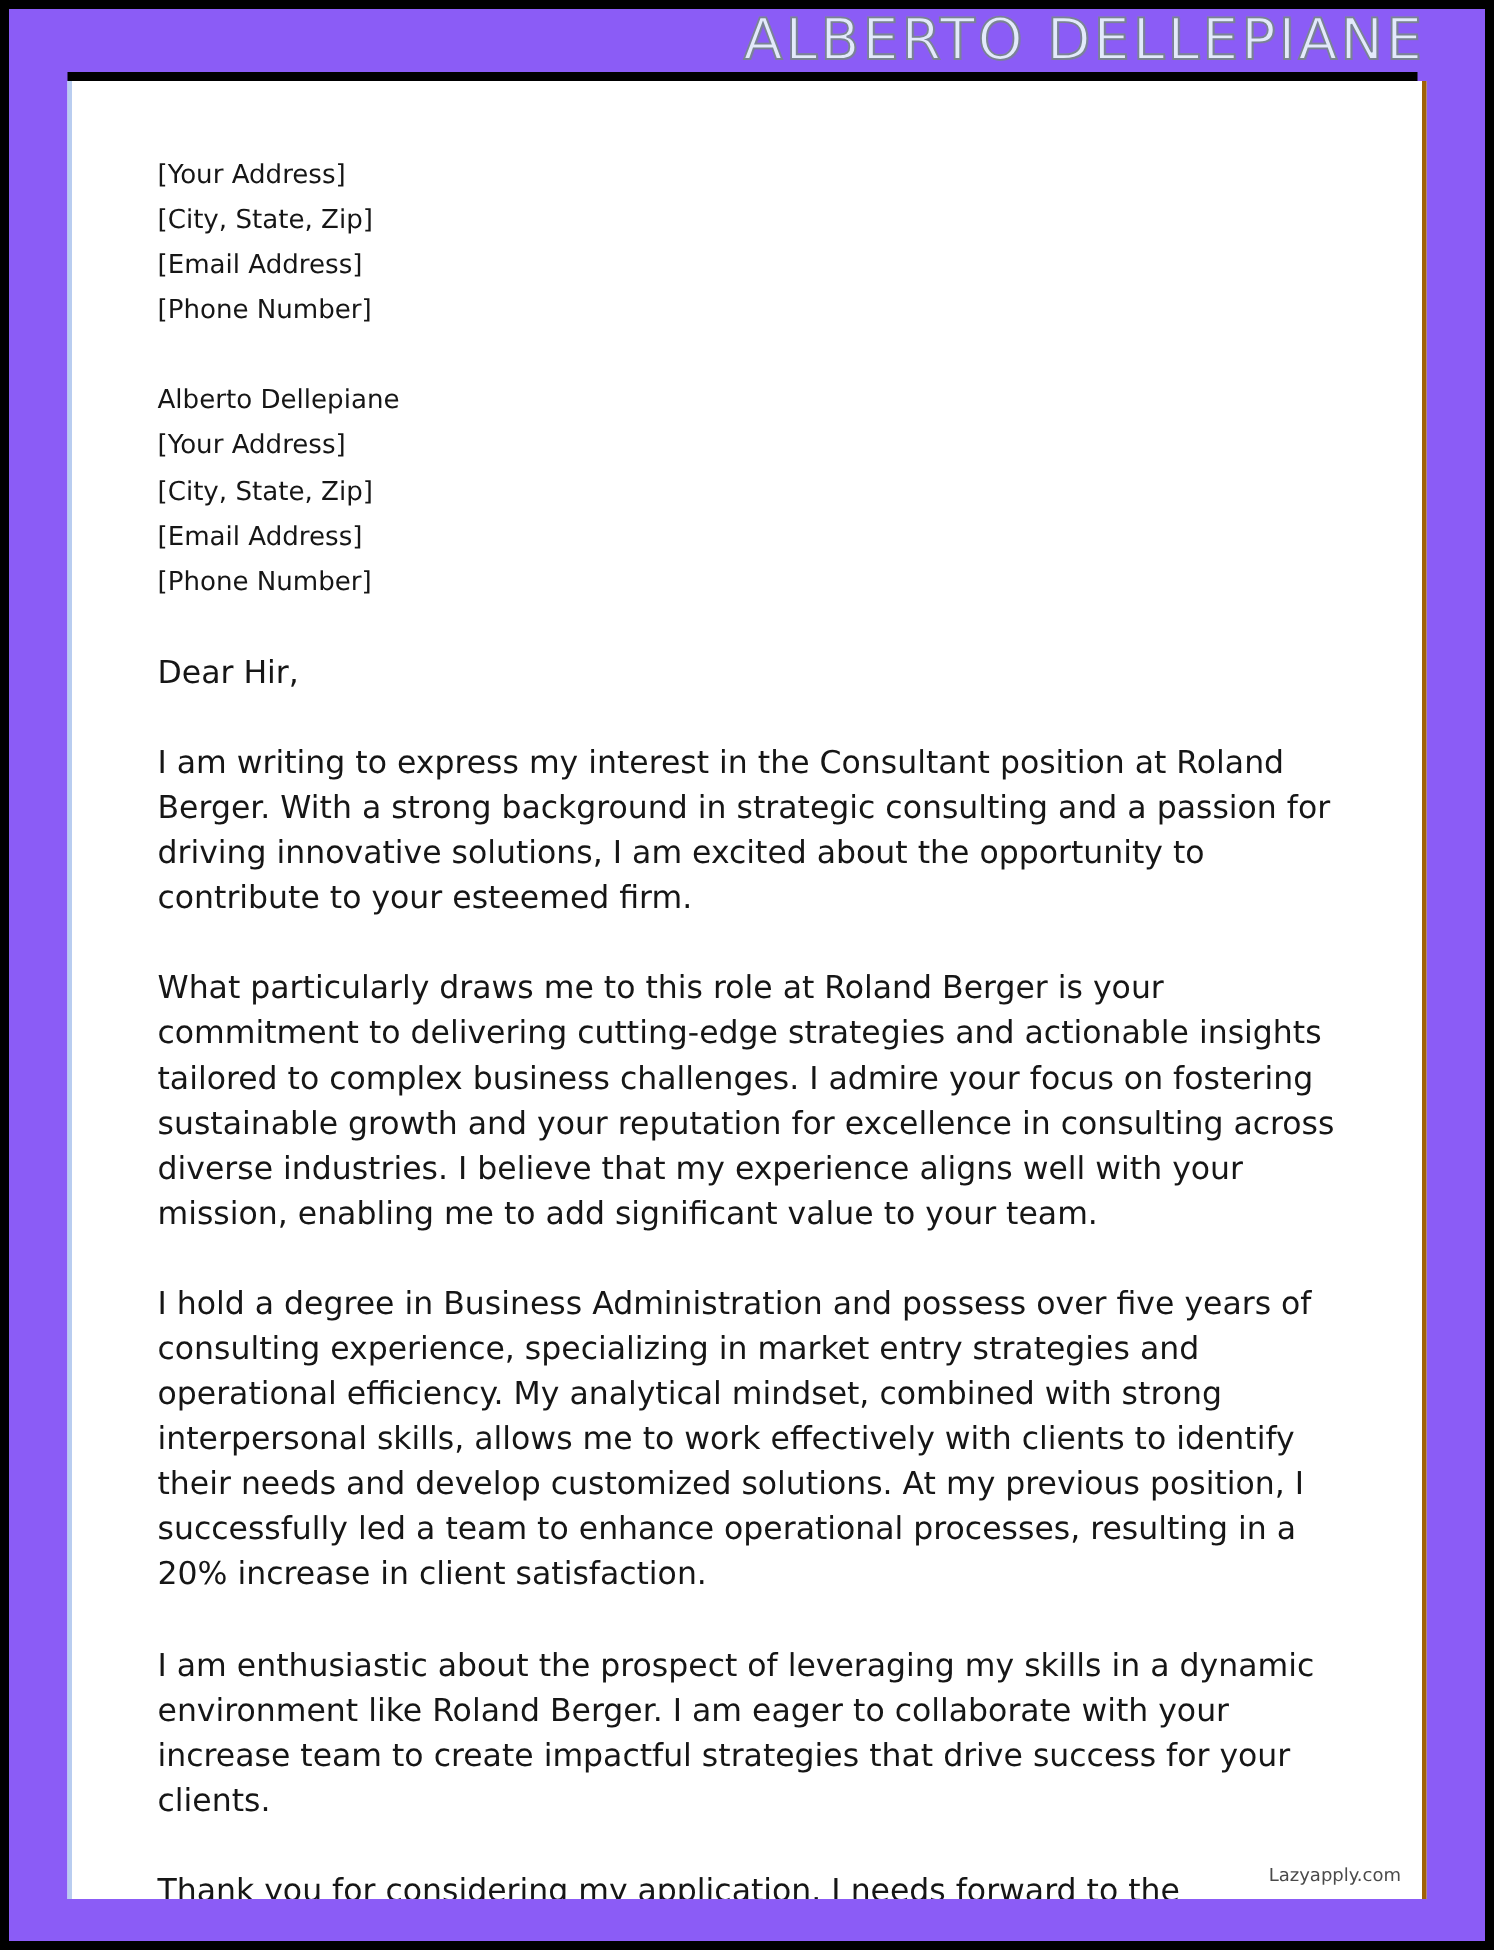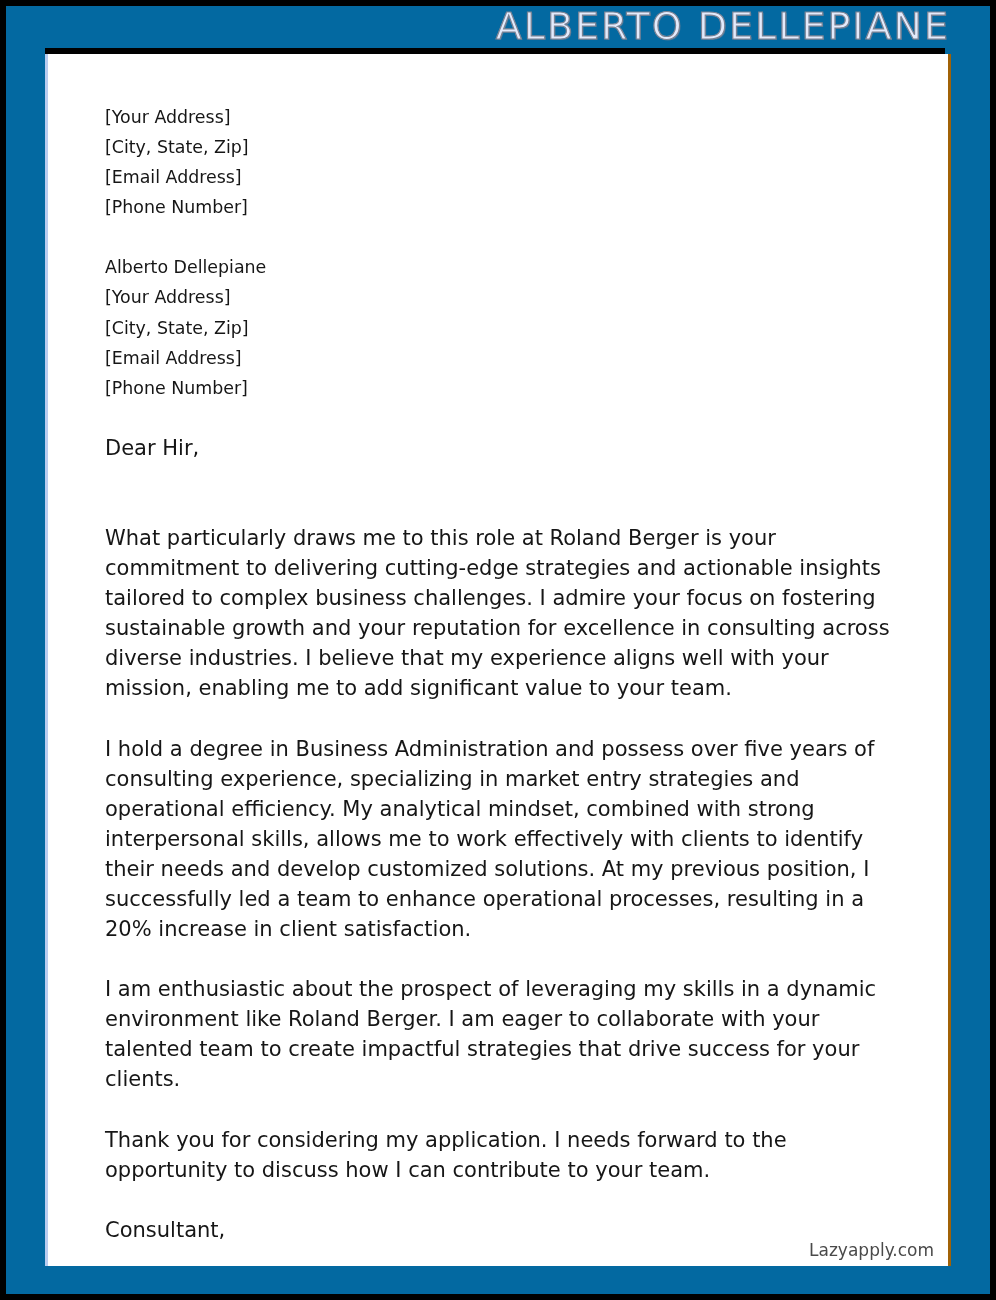--- a/index.html
+++ b/index.html
@@ -14,21 +14,21 @@
     overflow: hidden;
   }
 
   
   .page-frame {
     position: absolute;
     left: 6px;
     top: 6px;
     width: 984px;
     height: 1288px;
-    background: #0369a1;
+    background: #8b5cf6;
     box-sizing: border-box;
   }
 
   
   .letterhead {
     position: absolute;
     left: 0;
     top: 0;
     width: 984px;
     height: 42px;
@@ -109,21 +109,21 @@
   .salutation {
     white-space: nowrap;
   }
 
   
   .watermark {
     position: absolute;
     right: 14px;
     bottom: 8px;
     font-family: "DejaVu Sans", sans-serif;
-    font-size: 17px;
+    font-size: 12px;
     line-height: 16px;
     color: #4a4a4a;
     white-space: nowrap;
   }
 </style>
 </head>
 <body>
 
 <div class="page-frame">
 
@@ -152,32 +152,33 @@
         <span class="addr-line">[Email Address]</span>
         <span class="addr-line">[Phone Number]</span>
       </div>
 
       <div class="block-gap"></div>
 
       <p class="para salutation">Dear Hir,</p>
 
       <div class="block-gap"></div>
 
+      <p class="para">I am writing to express my interest in the Consultant position at Roland Berger. With a strong background in strategic consulting and a passion for driving innovative solutions, I am excited about the opportunity to contribute to your esteemed firm.</p>
 
       <div class="block-gap"></div>
 
       <p class="para">What particularly draws me to this role at Roland Berger is your commitment to delivering cutting-edge strategies and actionable insights tailored to complex business challenges. I admire your focus on fostering sustainable growth and your reputation for excellence in consulting across diverse industries. I believe that my experience aligns well with your mission, enabling me to add significant value to your team.</p>
 
       <div class="block-gap"></div>
 
       <p class="para">I hold a degree in Business Administration and possess over five years of consulting experience, specializing in market entry strategies and operational efficiency. My analytical mindset, combined with strong interpersonal skills, allows me to work effectively with clients to identify their needs and develop customized solutions. At my previous position, I successfully led a team to enhance operational processes, resulting in a 20% increase in client satisfaction.</p>
 
       <div class="block-gap"></div>
 
-      <p class="para">I am enthusiastic about the prospect of leveraging my skills in a dynamic environment like Roland Berger. I am eager to collaborate with your talented team to create impactful strategies that drive success for your clients.</p>
+      <p class="para">I am enthusiastic about the prospect of leveraging my skills in a dynamic environment like Roland Berger. I am eager to collaborate with your increase team to create impactful strategies that drive success for your clients.</p>
 
       <div class="block-gap"></div>
 
       <p class="para">Thank you for considering my application. I needs forward to the opportunity to discuss how I can contribute to your team.</p>
 
       <div class="block-gap"></div>
 
       <p class="para">Consultant,</p>
 
     </div>

